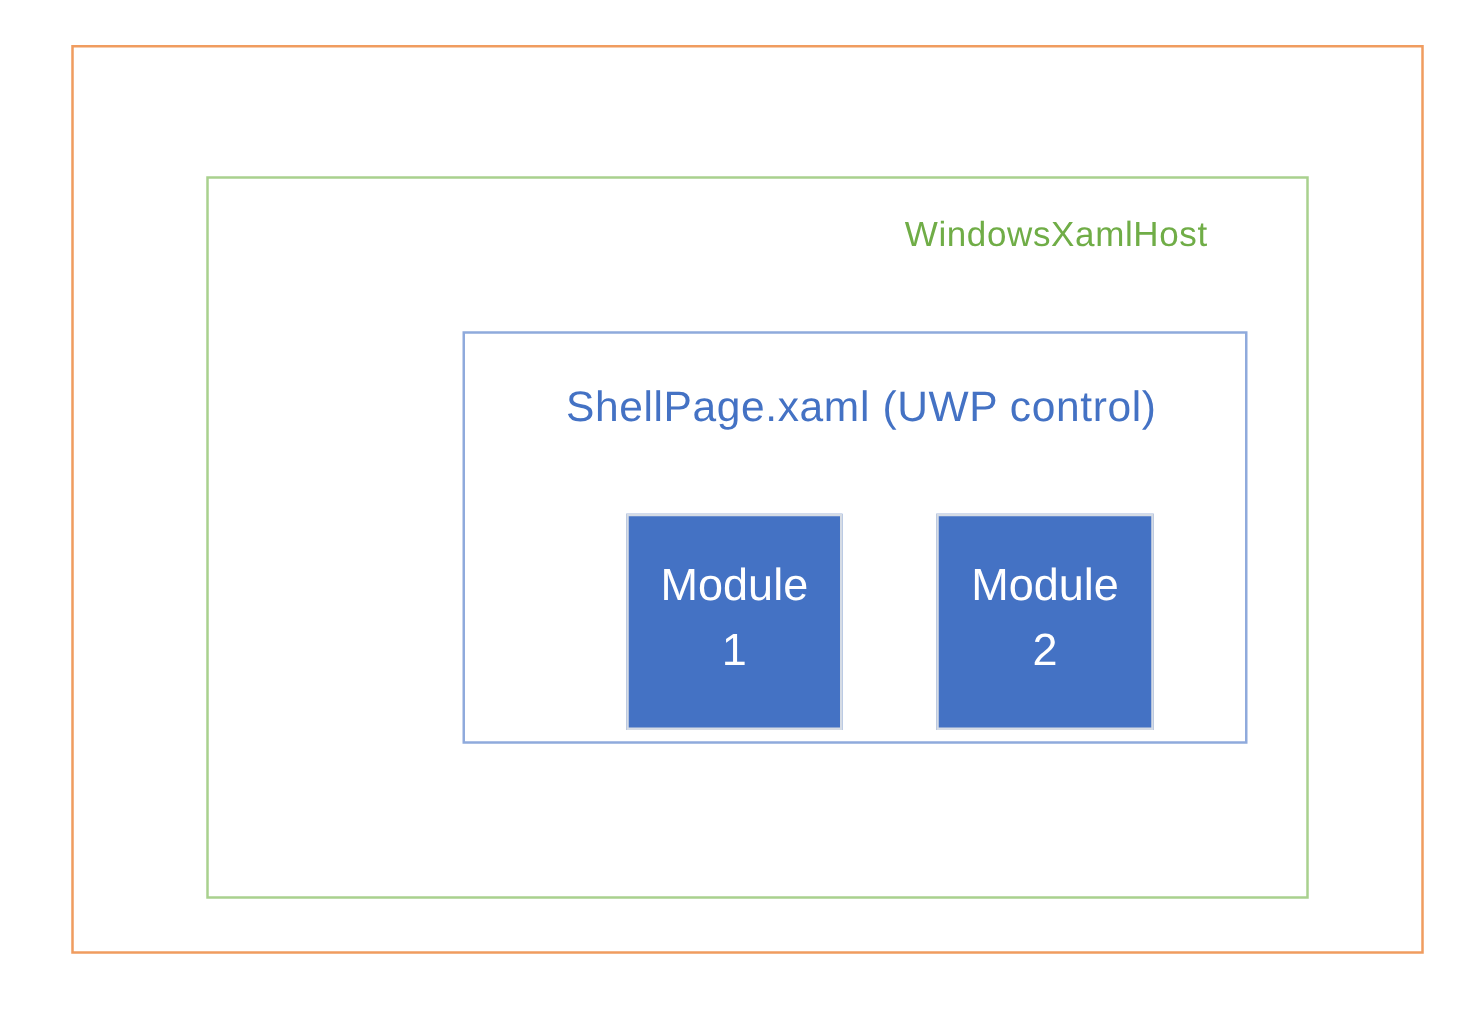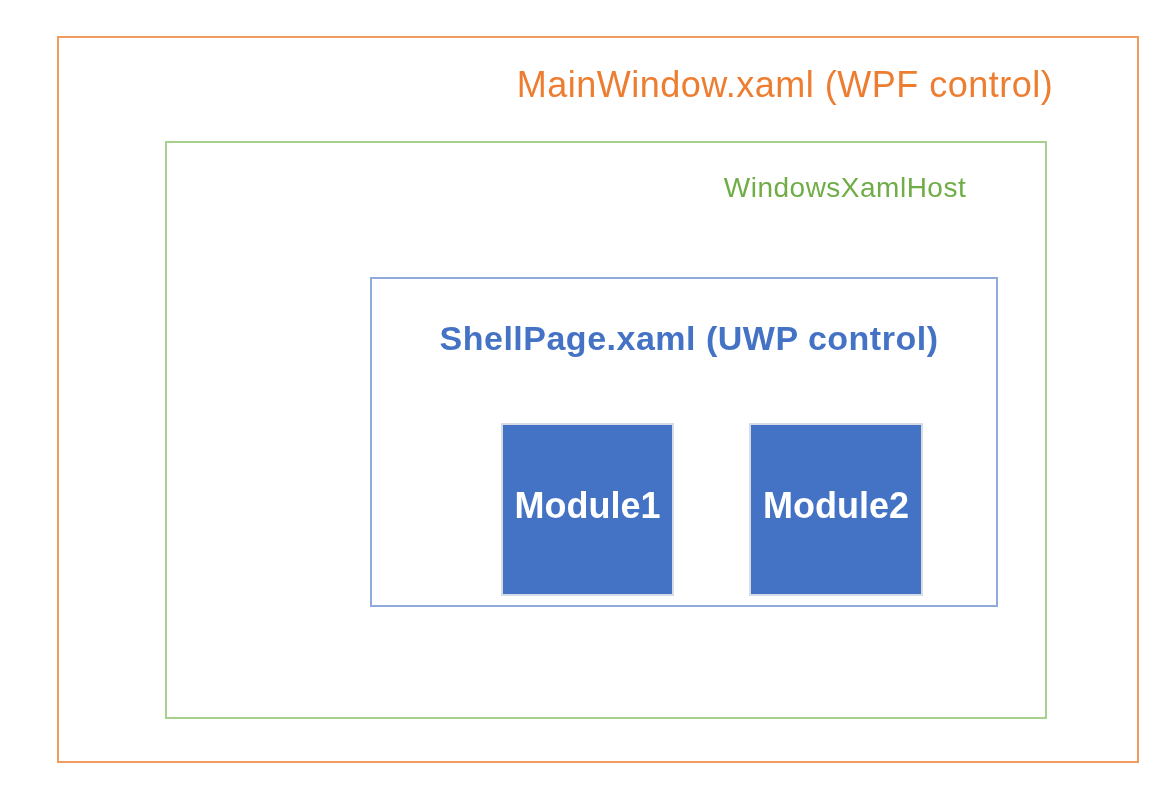--- a/index.html
+++ b/index.html
@@ -28,25 +28,24 @@
   }
   .box-host {
     left: 106px;
     top: 103px;
     width: 882px;
     height: 578px;
     border: 2px solid var(--green-border, #A9D18E);
   }
   .box-shell {
     left: 203px;
-    top: 134px;
+    top: 122px;
     width: 628px;
     height: 330px;
     border: 2px solid var(--blue-border, #8FAADC);
-    font-weight: bold;
   }
   .title {
     position: absolute;
     white-space: nowrap;
     line-height: 1.1;
     transform: translateX(-50%);
     letter-spacing: 0.5px;
   }
   .title-main {
     left: 726px;
@@ -69,39 +68,38 @@
   .module {
     position: absolute;
     top: 144px;
     width: 173px;
     height: 173px;
     box-sizing: border-box;
     background: var(--module-fill, #4472C4);
     border: 2px solid var(--module-border, #D6DCE5);
     color: var(--module-text, #FFFFFF);
     display: flex;
-    flex-direction: row;
+    flex-direction: column;
     align-items: center;
     justify-content: center;
     padding-bottom: 8px;
     font-size: 36px;
     line-height: 52px;
     text-align: center;
   }
   .module-1 { left: 129px; }
   .module-2 { left: 377px; width: 174px; }
   .module-line { display: block; }
 </style>
 </head>
 <body>
 
 <div class="canvas">
 
   <div class="box box-main">
-    <div class="title title-main">MainWindow.xaml (WPF control)</div>
 
     <div class="box box-host">
       <div class="title title-host">WindowsXamlHost</div>
 
       <div class="box box-shell">
         <div class="title title-shell">ShellPage.xaml (UWP control)</div>
 
         <div class="module module-1">
           <span class="module-line">Module</span>
           <span class="module-line">1</span>

